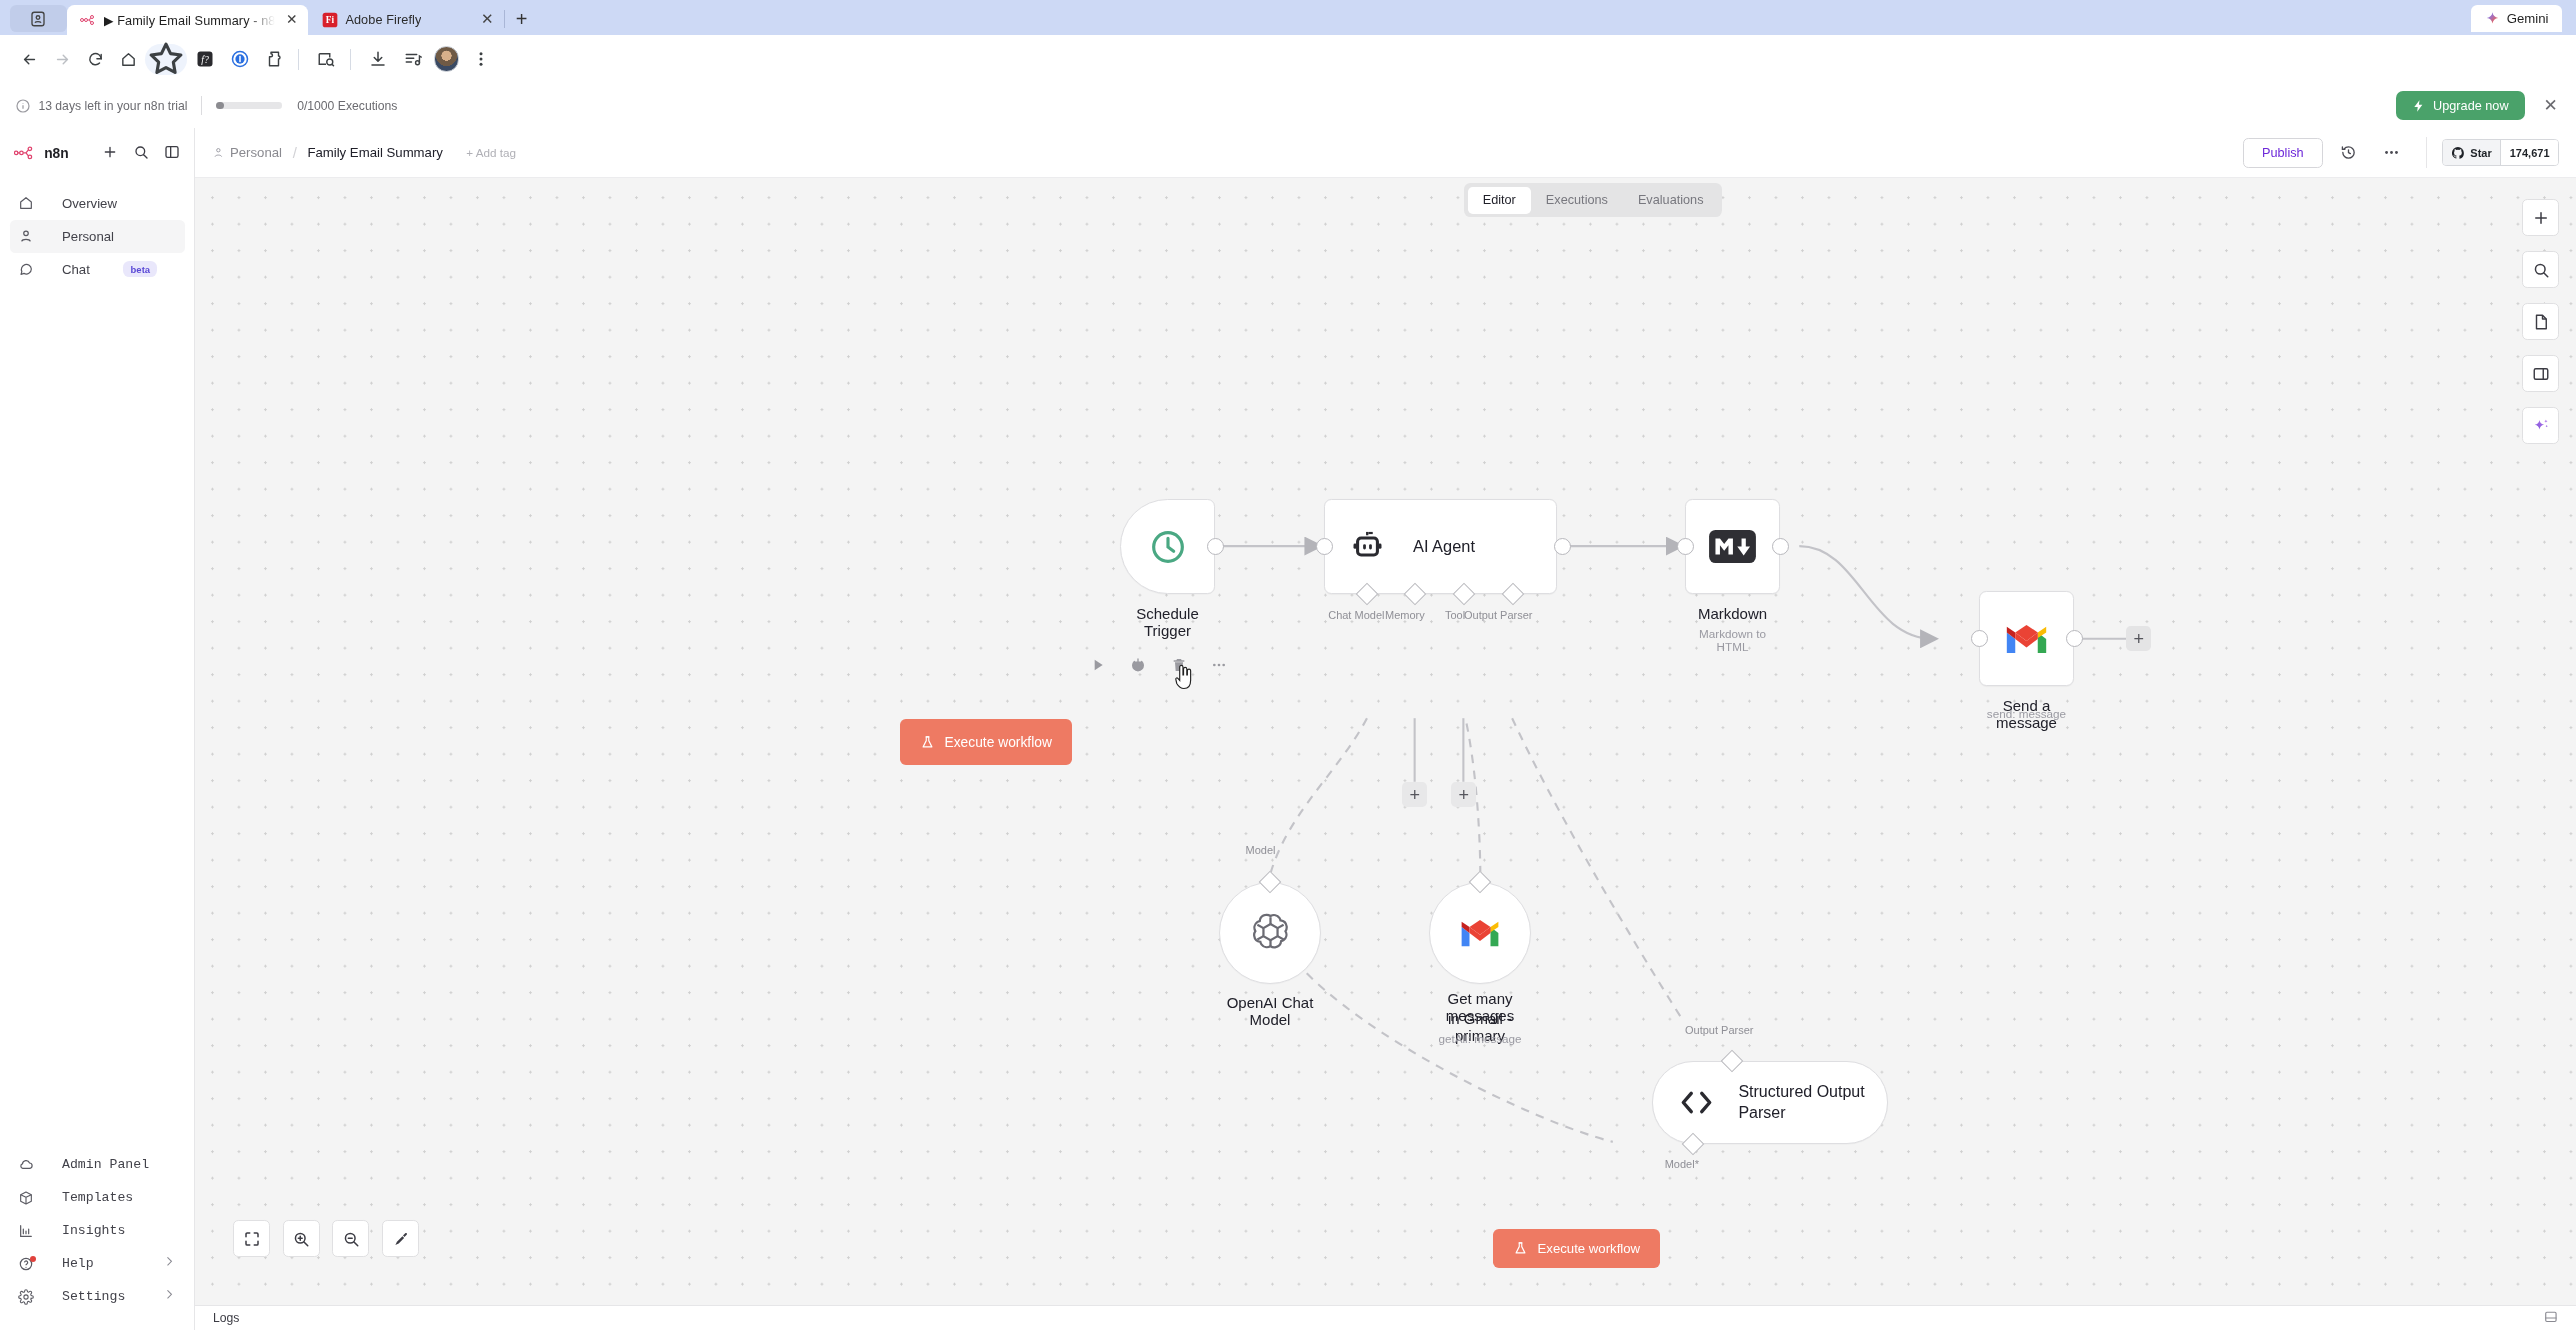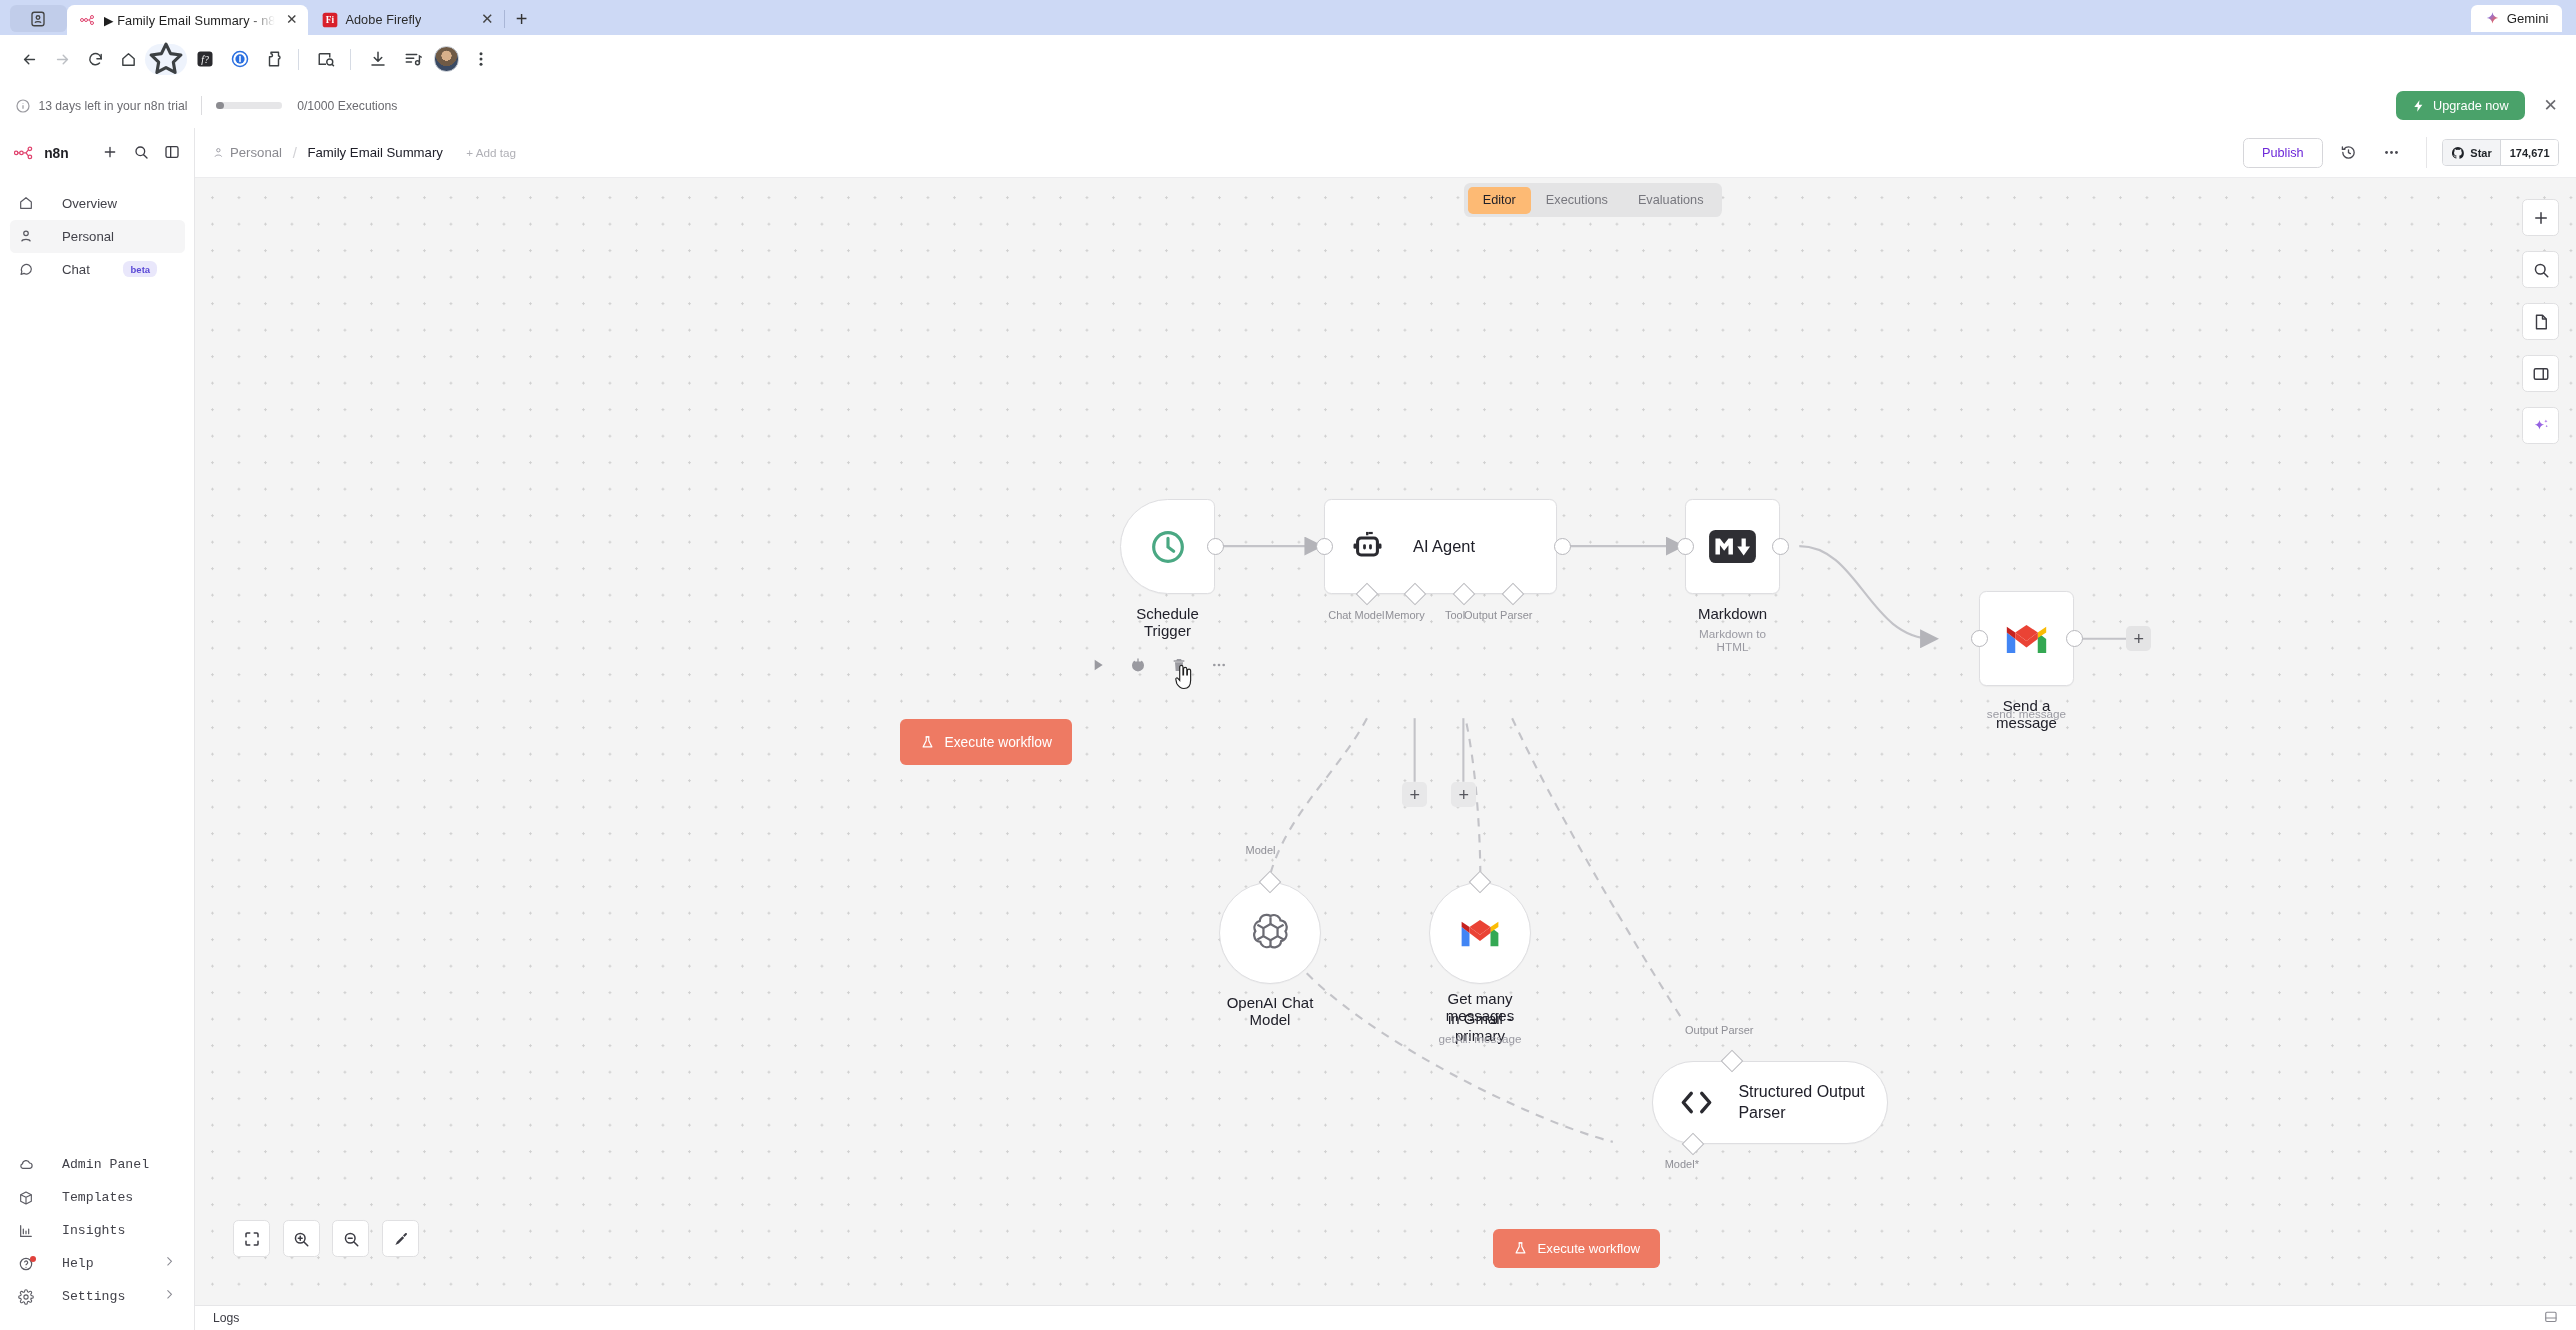--- a/index.html
+++ b/index.html
@@ -163,21 +163,21 @@
   }
   .tabs-pill {
     position: absolute; left: 1269px; top: 5.3px; height: 34px;
     background: #e4e4e5; border-radius: 6.4px; padding: 3.7px;
     display: flex; align-items: center; gap: 0; z-index: 40;
   }
   .tab-seg {
     height: 26.5px; padding: 0 15px; border-radius: 4.8px; display: flex;
     align-items: center; font-size: 12.7px; color: #77777e; cursor: pointer;
   }
-  .tab-seg.active { background: #fdba74; color: #1f1f28; }
+  .tab-seg.active { background: #ffffff; color: #1f1f28; }
 
   .canvas-tools {
     position: absolute; right: 17px; top: 21px; display: flex; flex-direction: column; gap: 15px; z-index: 40;
   }
   .ct-btn {
     width: 37px; height: 37px; background: #fff; border: 0.5px solid #e0e0e2;
     border-radius: 5.3px; display: flex; align-items: center; justify-content: center; cursor: pointer;
   }
   .ct-btn svg { width: 18px; height: 18px; }
 

